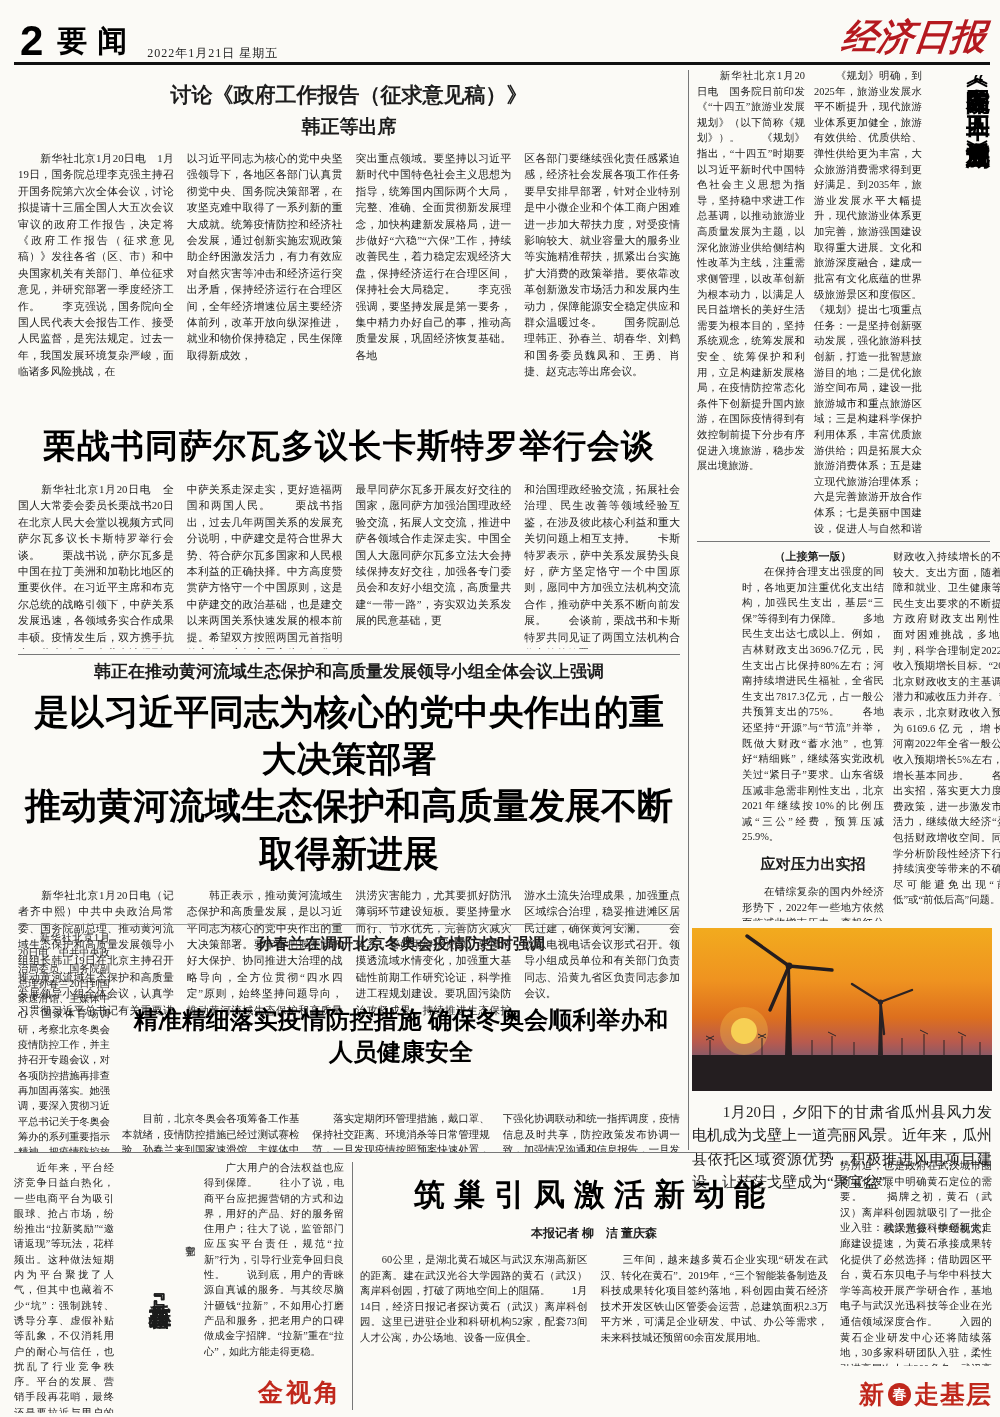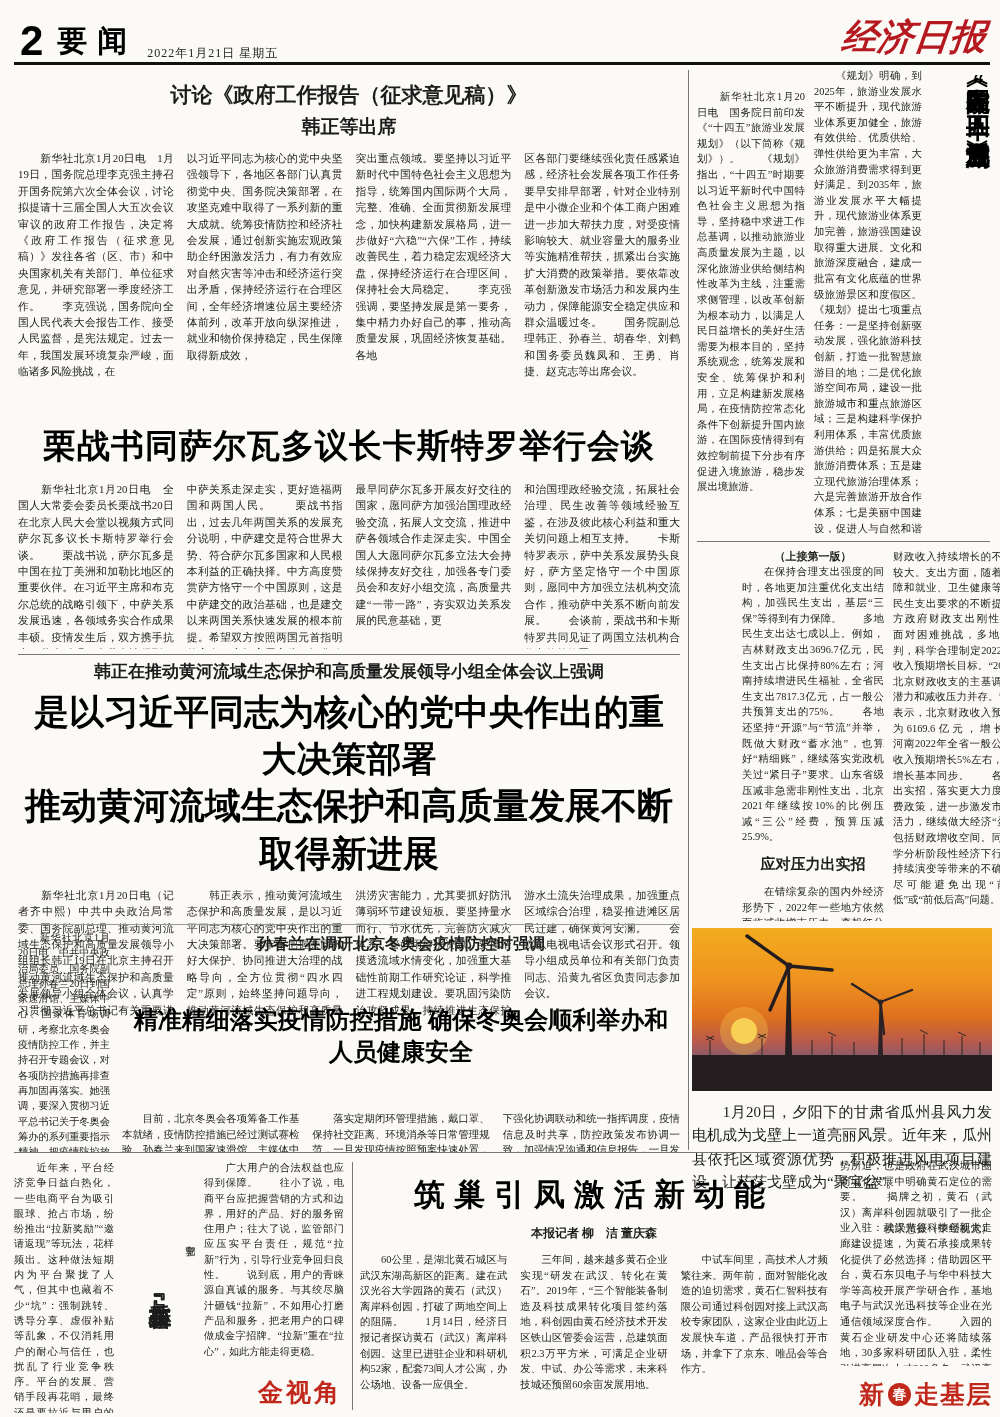--- a/index.html
+++ b/index.html
@@ -52,21 +52,21 @@
       <div class="col">　　新华社北京1月20日电　1月19日，国务院总理李克强主持召开国务院第六次全体会议，讨论拟提请十三届全国人大五次会议审议的政府工作报告，决定将《政府工作报告（征求意见稿）》发往各省（区、市）和中央国家机关有关部门、单位征求意见，并研究部署一季度经济工作。　　李克强说，国务院向全国人民代表大会报告工作、接受人民监督，是宪法规定。过去一年，我国发展环境复杂严峻，面临诸多风险挑战，在</div>
       <div class="col">以习近平同志为核心的党中央坚强领导下，各地区各部门认真贯彻党中央、国务院决策部署，在攻坚克难中取得了一系列新的重大成就。统筹疫情防控和经济社会发展，通过创新实施宏观政策助企纾困激发活力，有力有效应对自然灾害等冲击和经济运行突出矛盾，保持经济运行在合理区间，全年经济增速位居主要经济体前列，改革开放向纵深推进，就业和物价保持稳定，民生保障取得新成效，</div>
       <div class="col">突出重点领域。要坚持以习近平新时代中国特色社会主义思想为指导，统筹国内国际两个大局，完整、准确、全面贯彻新发展理念，加快构建新发展格局，进一步做好“六稳”“六保”工作，持续改善民生，着力稳定宏观经济大盘，保持经济运行在合理区间，保持社会大局稳定。　　李克强强调，要坚持发展是第一要务，集中精力办好自己的事，推动高质量发展，巩固经济恢复基础。各地</div>
       <div class="col">区各部门要继续强化责任感紧迫感，经济社会发展各项工作任务要早安排早部署，针对企业特别是中小微企业和个体工商户困难进一步加大帮扶力度，对受疫情影响较大、就业容量大的服务业等实施精准帮扶，抓紧出台实施扩大消费的政策举措。要依靠改革创新激发市场活力和发展内生动力，保障能源安全稳定供应和群众温暖过冬。　　国务院副总理韩正、孙春兰、胡春华、刘鹤和国务委员魏凤和、王勇、肖捷、赵克志等出席会议。</div>
     </div>
   </div>
 
   <div class="rule thin" style="left:688px;top:70px;width:1px;height:1080px;"></div>
 
   <div class="abs" style="left:697px;top:68px;width:293px;height:466px;display:flex;gap:9px;">
-    <div class="col small" style="width:108px;flex:none;height:100%;margin-top:21px;">　　新华社北京1月20日电　国务院日前印发《“十四五”旅游业发展规划》（以下简称《规划》）。　　《规划》指出，“十四五”时期要以习近平新时代中国特色社会主义思想为指导，坚持稳中求进工作总基调，以推动旅游业高质量发展为主题，以深化旅游业供给侧结构性改革为主线，注重需求侧管理，以改革创新为根本动力，以满足人民日益增长的美好生活需要为根本目的，坚持系统观念，统筹发展和安全、统筹保护和利用，立足构建新发展格局，在疫情防控常态化条件下创新提升国内旅游，在国际疫情得到有效控制前提下分步有序促进入境旅游，稳步发展出境旅游。</div>
+    <div class="col small" style="width:108px;flex:none;height:100%;">　　新华社北京1月20日电　国务院日前印发《“十四五”旅游业发展规划》（以下简称《规划》）。　　《规划》指出，“十四五”时期要以习近平新时代中国特色社会主义思想为指导，坚持稳中求进工作总基调，以推动旅游业高质量发展为主题，以深化旅游业供给侧结构性改革为主线，注重需求侧管理，以改革创新为根本动力，以满足人民日益增长的美好生活需要为根本目的，坚持系统观念，统筹发展和安全、统筹保护和利用，立足构建新发展格局，在疫情防控常态化条件下创新提升国内旅游，在国际疫情得到有效控制前提下分步有序促进入境旅游，稳步发展出境旅游。</div>
     <div class="col small" style="width:108px;flex:none;height:100%;">　　《规划》明确，到2025年，旅游业发展水平不断提升，现代旅游业体系更加健全，旅游有效供给、优质供给、弹性供给更为丰富，大众旅游消费需求得到更好满足。到2035年，旅游业发展水平大幅提升，现代旅游业体系更加完善，旅游强国建设取得重大进展。文化和旅游深度融合，建成一批富有文化底蕴的世界级旅游景区和度假区。　　《规划》提出七项重点任务：一是坚持创新驱动发展，强化旅游科技创新，打造一批智慧旅游目的地；二是优化旅游空间布局，建设一批旅游城市和重点旅游区域；三是构建科学保护利用体系，丰富优质旅游供给；四是拓展大众旅游消费体系；五是建立现代旅游治理体系；六是完善旅游开放合作体系；七是美丽中国建设，促进人与自然和谐共生。</div>
     <div class="hl vertical" style="width:58px;height:100%;font-size:24px;line-height:1;padding-top:2px;margin-left:2px;">国务院印发《“十四五”旅游业发展规划》</div>
   </div>
 
   <div class="rule thin" style="left:697px;top:541px;width:293px;height:1px;"></div>
 
   <div class="abs" style="left:697px;top:549px;width:293px;height:372px;display:flex;gap:9px;">
     <div style="width:142px;flex:none;height:100%;overflow:hidden;margin-left:45px;">
       <div class="center" style="font-size:11px;font-weight:700;">（上接第一版）</div>
       <div class="col small" style="height:auto;">　　在保持合理支出强度的同时，各地更加注重优化支出结构，加强民生支出，基层“三保”等得到有力保障。　　多地民生支出达七成以上。例如，吉林财政支出3696.7亿元，民生支出占比保持80%左右；河南持续增进民生福祉，全省民生支出7817.3亿元，占一般公共预算支出的75%。　　各地还坚持“开源”与“节流”并举，既做大财政“蓄水池”，也算好“精细账”，继续落实党政机关过“紧日子”要求。山东省级压减非急需非刚性支出，北京2021年继续按10%的比例压减“三公”经费，预算压减25.9%。</div>
@@ -189,21 +189,20 @@
     </div>
   </div>
 
   <div class="abs" style="left:360px;top:1158px;width:632px;height:255px;display:flex;gap:12px;">
     <div style="flex:1;display:flex;flex-direction:column;overflow:hidden;">
       <div class="hl center" style="font-size:31px;letter-spacing:9px;margin-top:16px;">筑巢引凤激活新动能</div>
       <div class="center" style="font-size:12px;font-weight:700;margin-top:9px;">本报记者  柳　洁  董庆森</div>
       <div class="cols" style="flex:1;margin-top:10px;">
         <div class="col small">　　60公里，是湖北黄石城区与武汉东湖高新区的距离。建在武汉光谷大学园路的黄石（武汉）离岸科创园，打破了两地空间上的阻隔。　　1月14日，经济日报记者探访黄石（武汉）离岸科创园。这里已进驻企业和科研机构52家，配套73间人才公寓，办公场地、设备一应俱全。</div>
         <div class="col small">　　三年间，越来越多黄石企业实现“研发在武汉、转化在黄石”。2019年，“三个智能装备制造及科技成果转化项目签约落地，科创园由黄石经济技术开发区铁山区管委会运营，总建筑面积2.3万平方米，可满足企业研发、中试、办公等需求，未来科技城还预留60余亩发展用地。</div>
-        <div class="col small">　　中试车间里，高技术人才频繁往来。两年前，面对智能化改造的迫切需求，黄石仁智科技有限公司通过科创园对接上武汉高校专家团队，这家企业由此迈上发展快车道，产品很快打开市场，并拿下了京东、唯品会等合作方。</div>
       </div>
     </div>
     <div style="width:152px;flex:none;position:relative;overflow:hidden;">
       <div class="col small" style="height:208px;">势所迫，也是政府在武汉城市圈同城化发展中明确黄石定位的需要。　　揭牌之初，黄石（武汉）离岸科创园就吸引了一批企业入驻：武汉光谷科技创新大走廊建设提速，为黄石承接成果转化提供了必然选择；借助园区平台，黄石东贝电子与华中科技大学等高校开展产学研合作，基地电子与武汉光迅科技等企业在光通信领域深度合作。　　入园的黄石企业研发中心还将陆续落地，30多家科研团队入驻，柔性引进高层次人才300多名，武汉高校院所100多项科技成果在黄石转化落地。　　黄石市科技局局长李垎表示，黄石将以“科创飞地”筑巢引凤，让更多科技成果从“书架”走向“货架”，激活高质量发展新动能。</div>
       <div class="abs logo-row" style="right:0;bottom:2px;background:#fbfaf6;padding-left:5px;">
         <span class="logo-txt">新</span>
         <span class="logo-circle">春</span>
         <span class="logo-txt">走基层</span>
       </div>
     </div>

